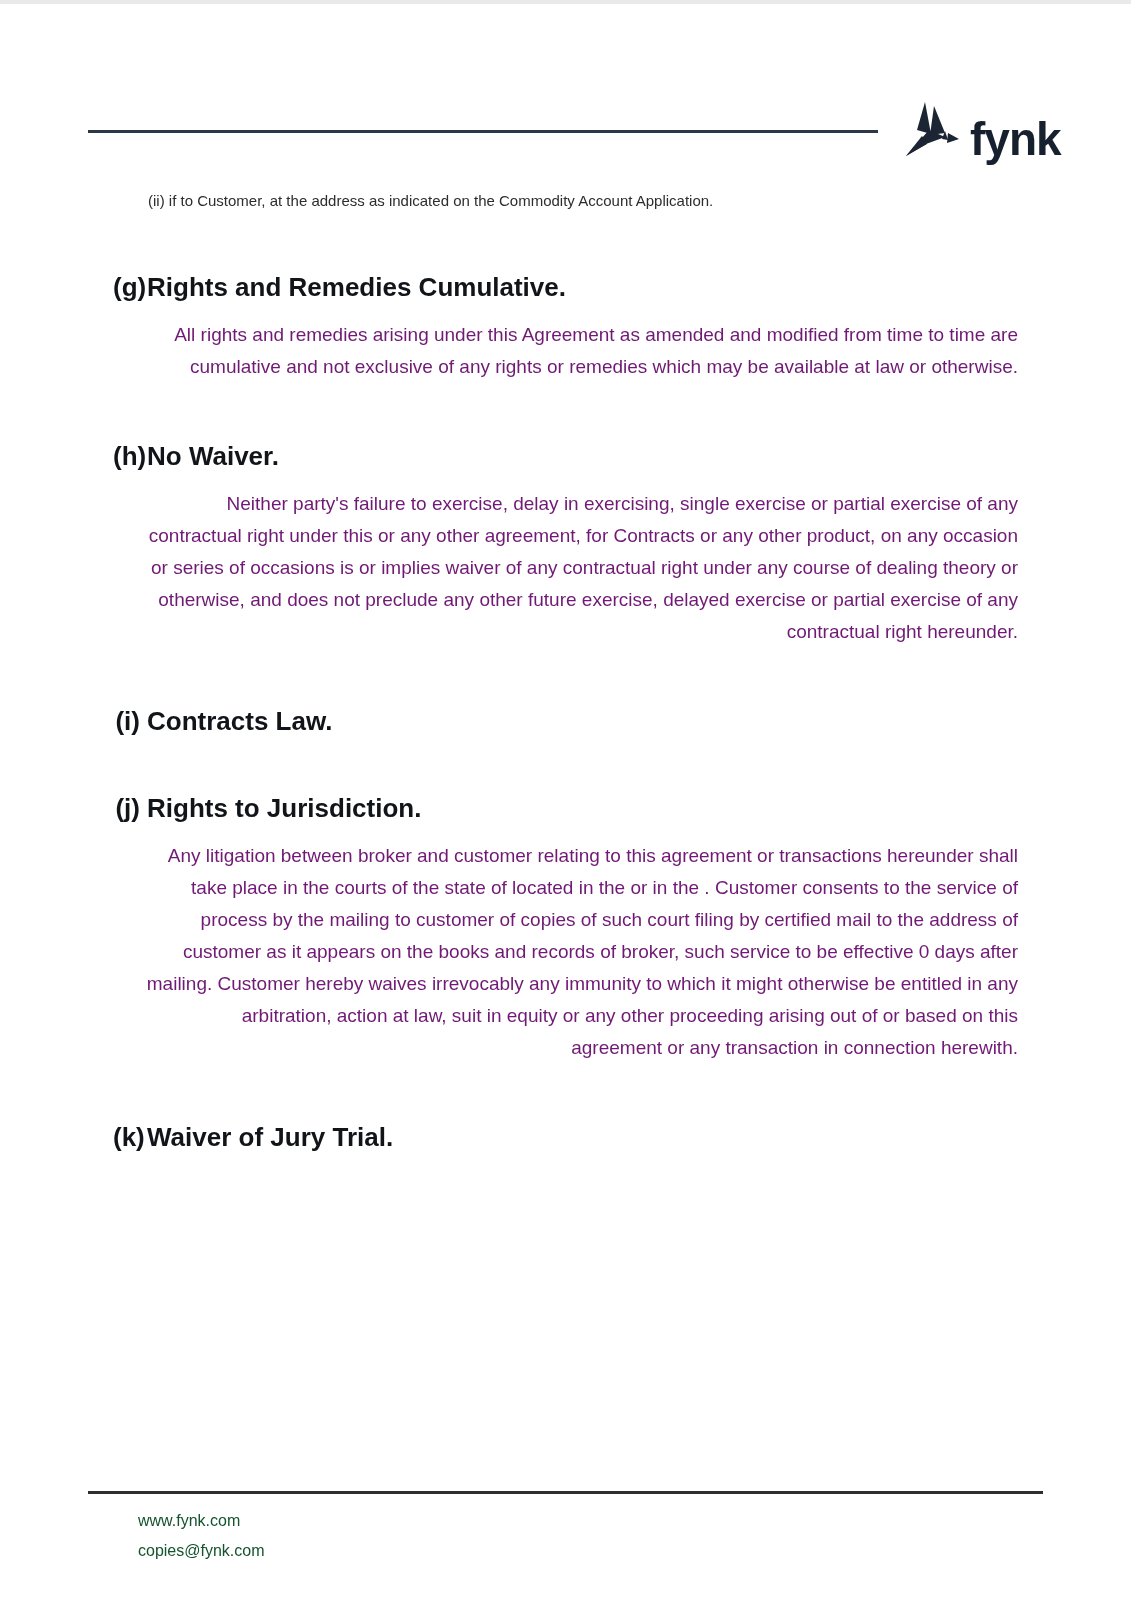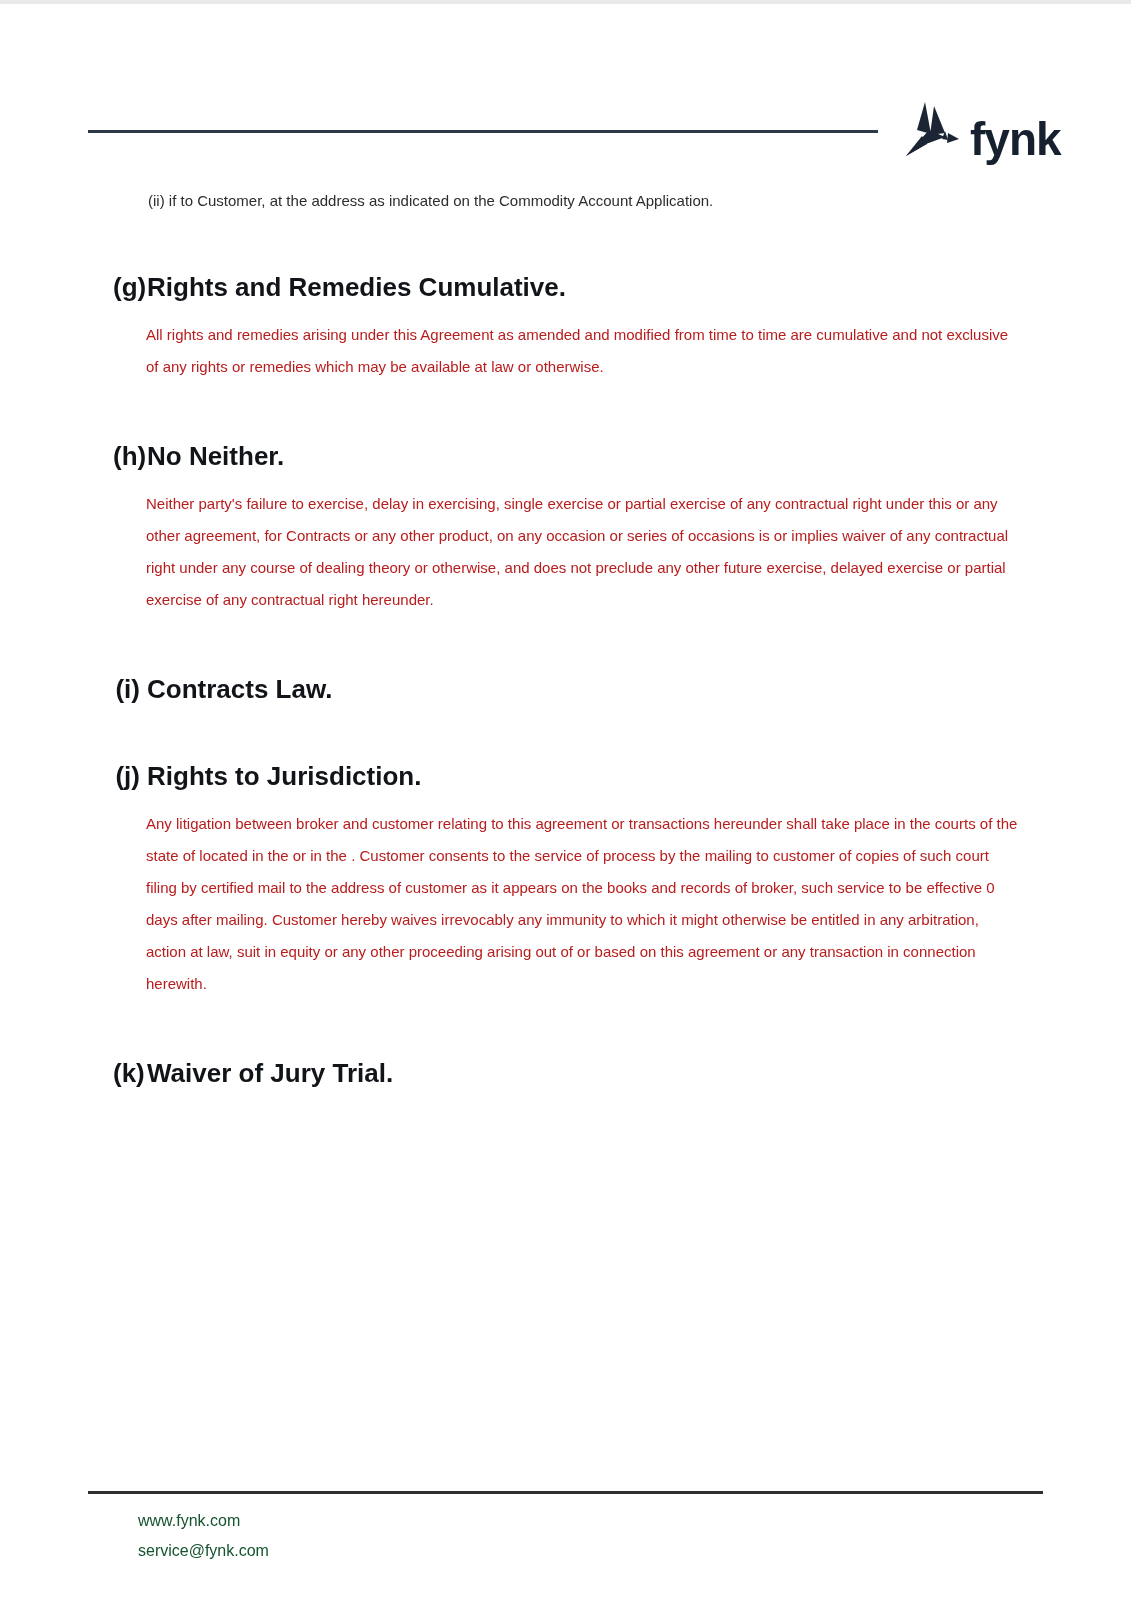--- a/index.html
+++ b/index.html
@@ -62,23 +62,24 @@
   }
   .section-marker {
     display: inline-block;
     width: 27px;
     text-align: right;
     margin-right: 7px;
   }
   .section-body {
     margin: 18px 110px 0 146px;
     max-width: 872px;
-    font-size: 15px;
+    font-size: 19px;
     line-height: 32px;
-    color: #b91c1c;
+    color: #701a75;
+    text-align: right;
   }
 
   
   .footer-rule {
     position: absolute;
     left: 88px; top: 1487px;
     width: 955px; height: 3px;
     background: #2e2e2e;
   }
   .footer-text {
@@ -116,21 +117,21 @@
   <div class="content">
 
     <p class="intro">(ii) if to Customer, at the address as indicated on the Commodity Account Application.</p>
 
     <div>
       <h3 class="section-heading"><span class="section-marker">(g)</span><span>Rights and Remedies Cumulative.</span></h3>
       <p class="section-body">All rights and remedies arising under this Agreement as amended and modified from time to time are cumulative and not exclusive of any rights or remedies which may be available at law or otherwise.</p>
     </div>
 
     <div>
-      <h3 class="section-heading"><span class="section-marker">(h)</span><span>No Neither.</span></h3>
+      <h3 class="section-heading"><span class="section-marker">(h)</span><span>No Waiver.</span></h3>
       <p class="section-body">Neither party's failure to exercise, delay in exercising, single exercise or partial exercise of any contractual right under this or any other agreement, for Contracts or any other product, on any occasion or series of occasions is or implies waiver of any contractual right under any course of dealing theory or otherwise, and does not preclude any other future exercise, delayed exercise or partial exercise of any contractual right hereunder.</p>
     </div>
 
     <div>
       <h3 class="section-heading"><span class="section-marker">(i)</span><span>Contracts Law.</span></h3>
     </div>
 
     <div>
       <h3 class="section-heading"><span class="section-marker">(j)</span><span>Rights to Jurisdiction.</span></h3>
       <p class="section-body">Any litigation between broker and customer relating to this agreement or transactions hereunder shall take place in the courts of the state of located in the or in the . Customer consents to the service of process by the mailing to customer of copies of such court filing by certified mail to the address of customer as it appears on the books and records of broker, such service to be effective 0 days after mailing. Customer hereby waives irrevocably any immunity to which it might otherwise be entitled in any arbitration, action at law, suit in equity or any other proceeding arising out of or based on this agreement or any transaction in connection herewith.</p>
@@ -138,16 +139,16 @@
 
     <div>
       <h3 class="section-heading"><span class="section-marker">(k)</span><span>Waiver of Jury Trial.</span></h3>
     </div>
 
   </div>
 
   <div class="footer-rule"></div>
   <div class="footer-text">
     <div>www.fynk.com</div>
-    <div>service@fynk.com</div>
+    <div>copies@fynk.com</div>
   </div>
 
 </div>
 
 </body></html>

